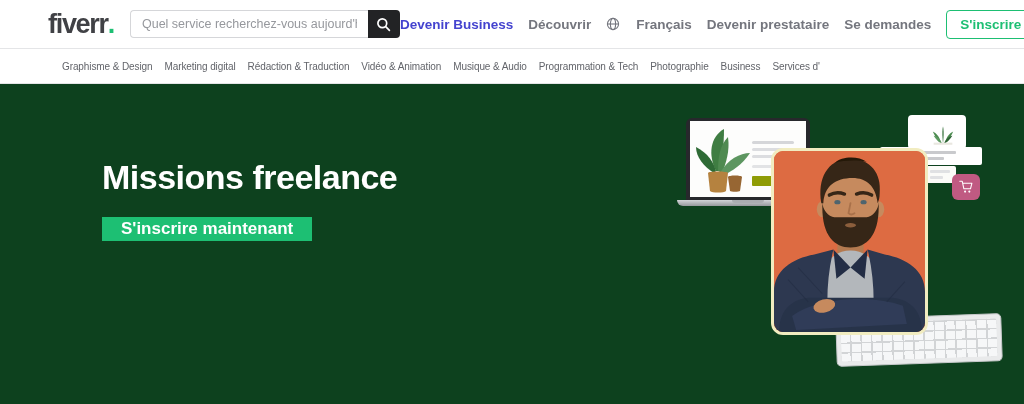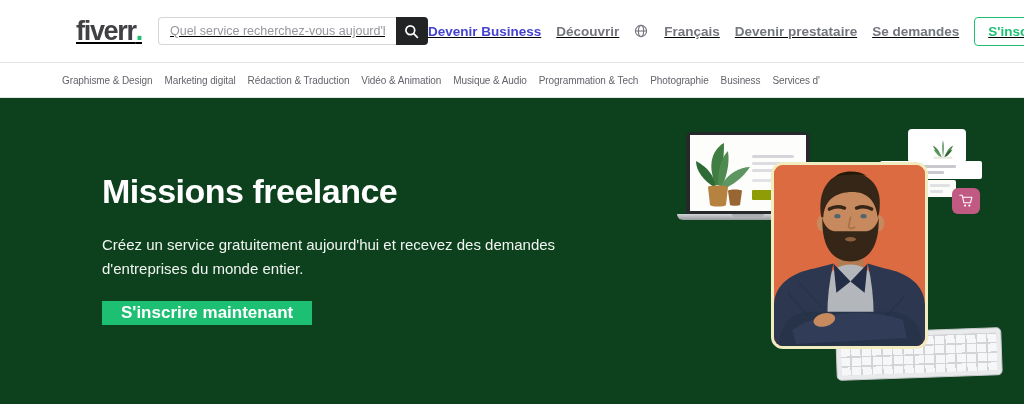--- a/index.html
+++ b/index.html
@@ -5,22 +5,22 @@
   * { box-sizing: border-box; }
   html,body { margin:0; padding:0; }
   body {
     width:1024px; height:404px; overflow:hidden; background:#fff;
     font-family:"Liberation Sans","DejaVu Sans",sans-serif;
     -webkit-font-smoothing:antialiased;
   }
 
   
   .topbar {
-    height:63px; display:flex; align-items:center;
-    padding:0 54px 0 76px; border-bottom:1px solid #e4e5e7; background:#fff;text-decoration:underline;
+    height:49px; display:flex; align-items:center;
+    padding:0 54px 0 48px; border-bottom:1px solid #e4e5e7; background:#fff;
   }
   .logo { display:flex; align-items:baseline; font-size:27px; font-weight:bold;
           color:#404145; letter-spacing:-1.3px; line-height:1; cursor:pointer; }
   .logo .dot { color:var(--brand-green,#1dbf73); }
   .search { display:flex; margin-left:16px; height:28px; }
   .search input {
     width:238px; border:1px solid #d5d6d9; border-right:none;
     border-radius:4px 0 0 4px; padding:0 11px; font-size:12.5px; color:#62646a;
     outline:none; font-family:inherit;
   }
@@ -161,21 +161,20 @@
   <span class="cat-item">Photographie</span>
   <span class="cat-item">Business</span>
   <span class="cat-item">Services d'</span>
 
 </nav>
 
 <section class="hero">
 
   <div class="hero-copy">
     <h1 class="hero-title">Missions freelance</h1>
-    <p class="hero-sub">Créez un service gratuitement aujourd'hui et recevez des demandes d'entreprises du monde entier.</p>
     <button class="cta">S'inscrire maintenant</button>
   </div>
 
   <div class="art laptop">
     <div class="laptop-screen">
       <div class="inner">
         <svg width="116" height="76" viewBox="0 0 116 76">
           <rect width="116" height="76" fill="#fdfdfc"></rect>
           <path d="M26 50 C18 34 20 16 34 8 C34 24 32 38 30 50 Z" fill="#3f7d42"></path>
           <path d="M28 50 C28 36 30 24 38 16 C40 30 36 42 32 52 Z" fill="#4f8a50"></path>

